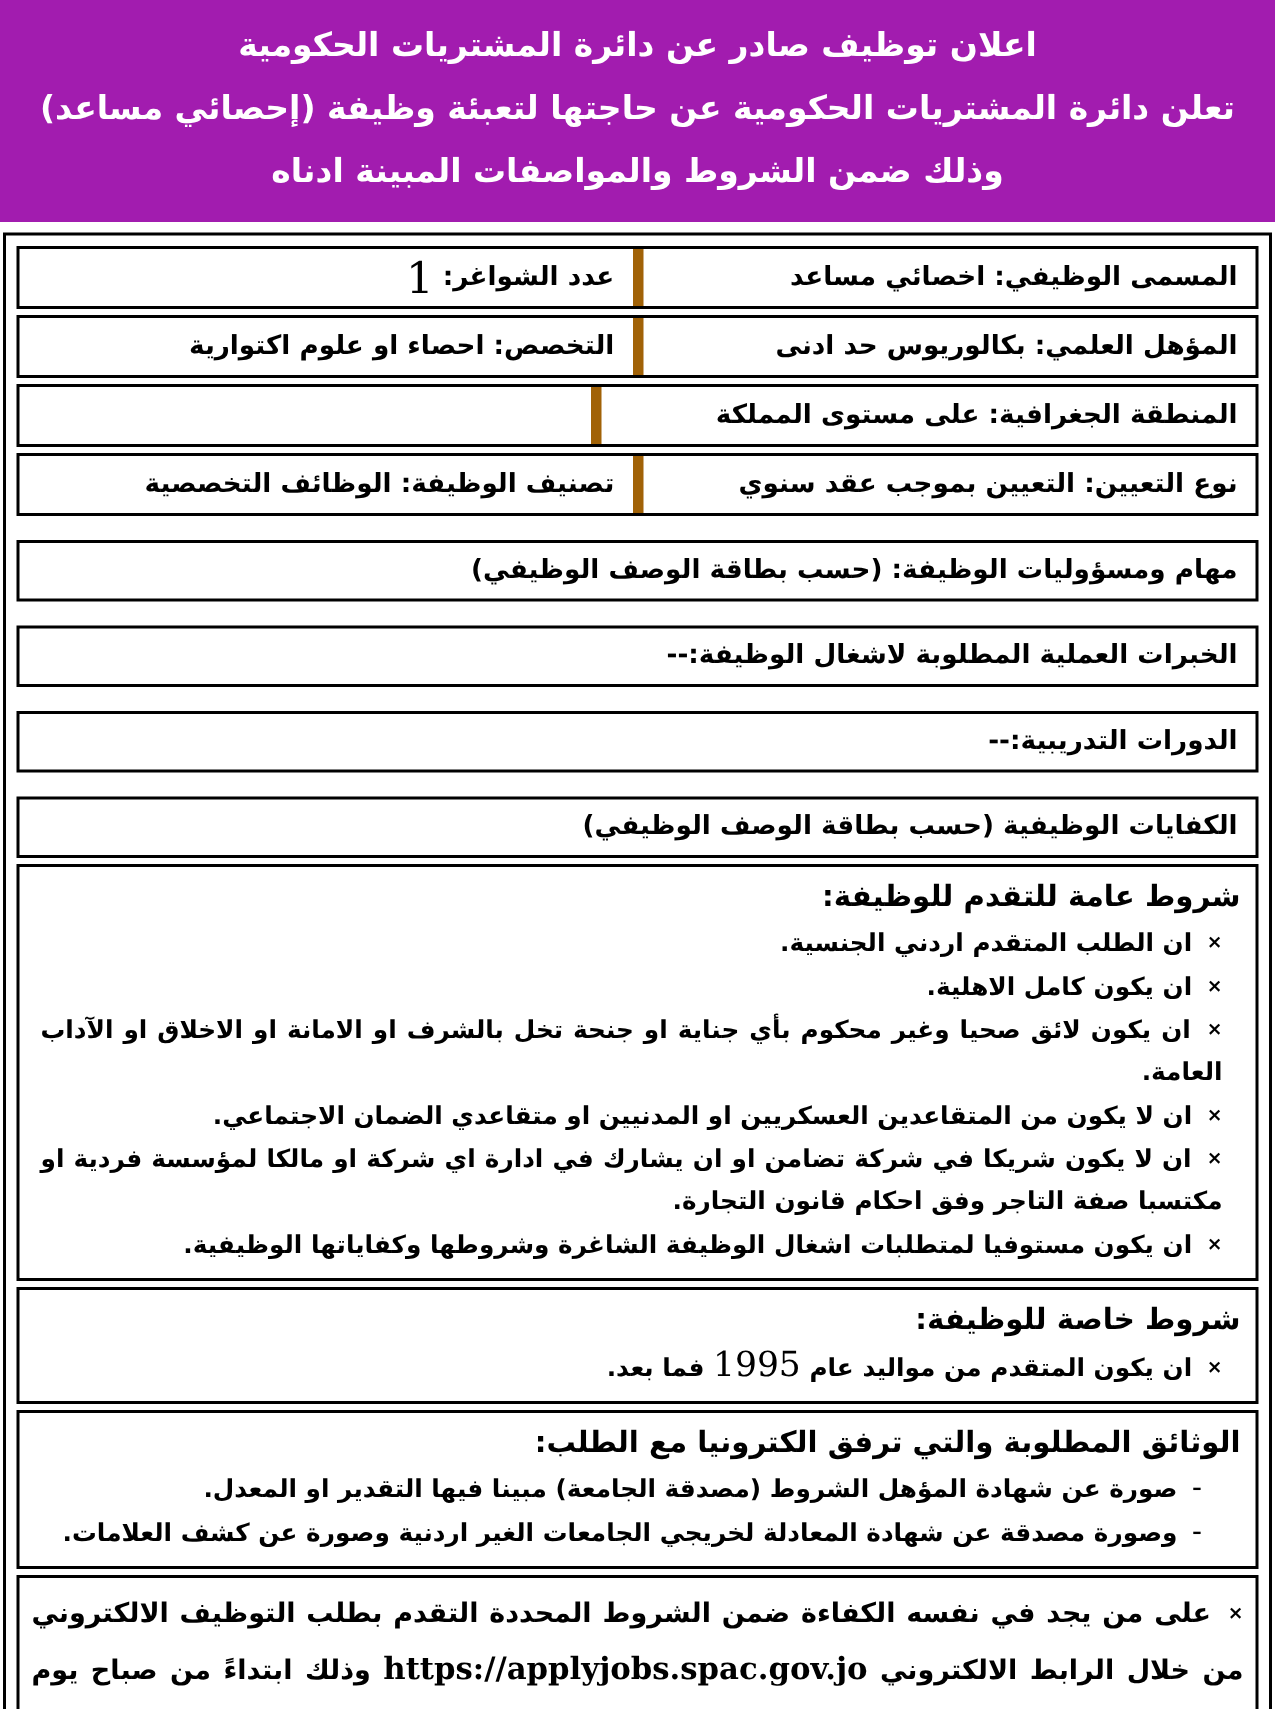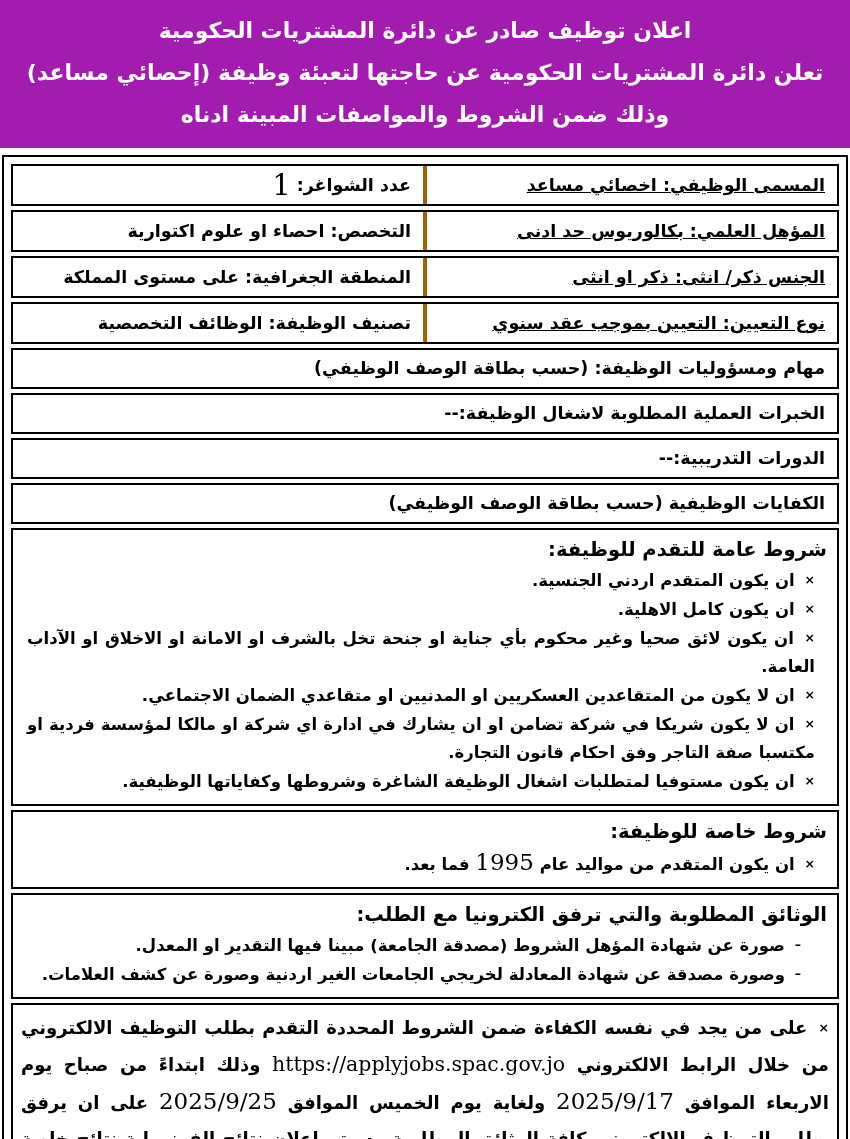--- a/index.html
+++ b/index.html
@@ -43,28 +43,29 @@
   .tcell {
     width:50%;
     padding:6px 12px;
     font-size:17.5px;
     line-height:26px;
     text-align:right;
     display:flex;
     align-items:center;
     gap:6px;
   }
-  .trow .tcell:first-child { border-left:4px solid #a16207;text-decoration:underline; }
+  .trow .tcell:first-child { border-left:7px solid #a16207; }
 
   
   .fullrow {
     padding:5px 12px;
     font-size:17.5px;
     line-height:27px;
     text-align:right;
+    margin-top:12px;
   }
 
   
   .section { padding:3px 10px 8px; }
   .section-title {
     font-size:19.5px;
     line-height:33px;
     text-align:right;
   }
   .bullet {
@@ -94,21 +95,21 @@
 
   
   .num {
     font-family:"DejaVu Serif","Liberation Serif",serif;
     font-weight:normal;
     font-size:23px;
   }
   .num-big { font-size:29px; line-height:20px; }
   .url {
     font-family:"DejaVu Serif","Liberation Serif",serif;
-    font-weight:normal;
+    font-weight:bold;
     font-size:20.5px;
   }
 </style>
 </head>
 <body>
 
 <div class="page">
 
   <div class="banner">
     <div class="bline">اعلان توظيف صادر عن دائرة المشتريات الحكومية</div>
@@ -132,44 +133,41 @@
       <div class="tcell">
         <span>المؤهل العلمي: بكالوريوس حد ادنى</span>
       </div>
       <div class="tcell">
         <span>التخصص: احصاء او علوم اكتوارية</span>
       </div>
     </div>
 
     <div class="box trow">
       <div class="tcell">
-        <span>الجنس ذكر/ انثى: ذكر او انثى</span>
-      </div>
-      <div class="tcell">
         <span>المنطقة الجغرافية: على مستوى المملكة</span>
       </div>
     </div>
 
     <div class="box trow">
       <div class="tcell">
         <span>نوع التعيين: التعيين بموجب عقد سنوي</span>
       </div>
       <div class="tcell">
         <span>تصنيف الوظيفة: الوظائف التخصصية</span>
       </div>
     </div>
 
     <div class="box fullrow">مهام ومسؤوليات الوظيفة: (حسب بطاقة الوصف الوظيفي)</div>
     <div class="box fullrow">الخبرات العملية المطلوبة لاشغال الوظيفة:--</div>
     <div class="box fullrow">الدورات التدريبية:--</div>
     <div class="box fullrow">الكفايات الوظيفية (حسب بطاقة الوصف الوظيفي)</div>
 
     <div class="box section">
       <div class="section-title">شروط عامة للتقدم للوظيفة:</div>
-      <p class="bullet"><span class="mark">×</span> <span>ان يكون المتقدم اردني الجنسية.</span></p>
+      <p class="bullet"><span class="mark">×</span> <span>ان الطلب المتقدم اردني الجنسية.</span></p>
       <p class="bullet"><span class="mark">×</span> <span>ان يكون كامل الاهلية.</span></p>
       <p class="bullet"><span class="mark">×</span> <span>ان يكون لائق صحيا وغير محكوم بأي جناية او جنحة تخل بالشرف او الامانة او الاخلاق او الآداب العامة.</span></p>
       <p class="bullet"><span class="mark">×</span> <span>ان لا يكون من المتقاعدين العسكريين او المدنيين او متقاعدي الضمان الاجتماعي.</span></p>
       <p class="bullet"><span class="mark">×</span> <span>ان لا يكون شريكا في شركة تضامن او ان يشارك في ادارة اي شركة او مالكا لمؤسسة فردية او مكتسبا صفة التاجر وفق احكام قانون التجارة.</span></p>
       <p class="bullet"><span class="mark">×</span> <span>ان يكون مستوفيا لمتطلبات اشغال الوظيفة الشاغرة وشروطها وكفاياتها الوظيفية.</span></p>
     </div>
 
     <div class="box section">
       <div class="section-title">شروط خاصة للوظيفة:</div>
       <p class="bullet"><span class="mark">×</span> <span>ان يكون المتقدم من مواليد عام</span> <span class="num">1995</span> <span>فما بعد.</span></p>

